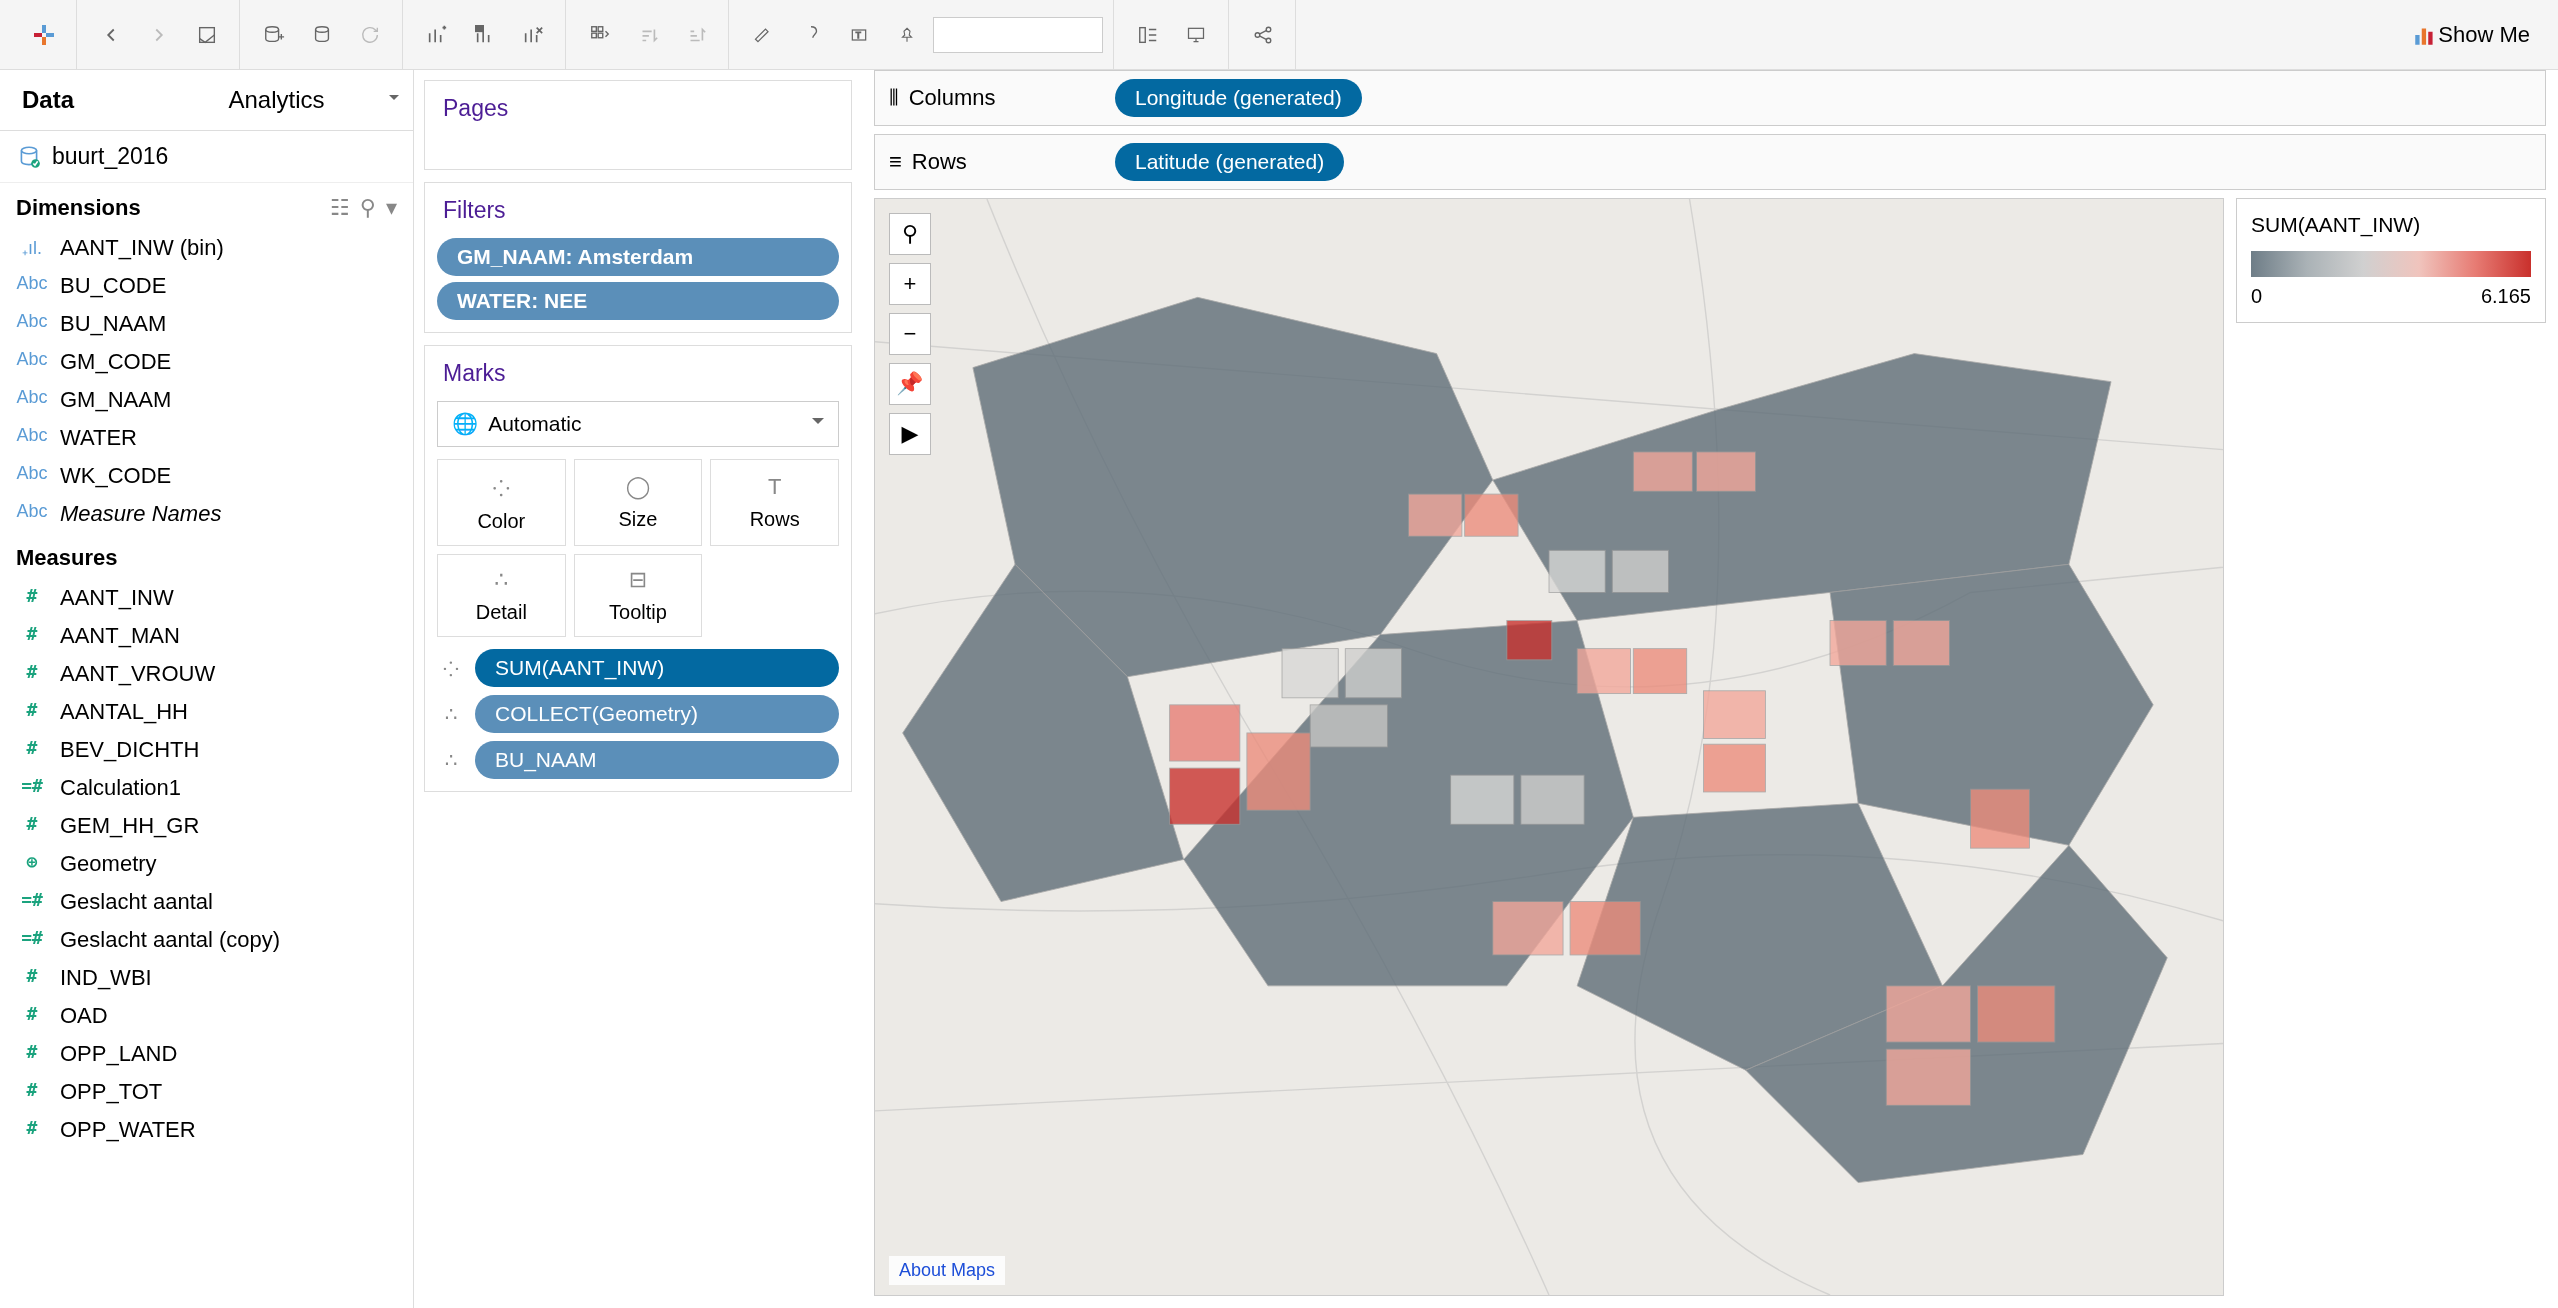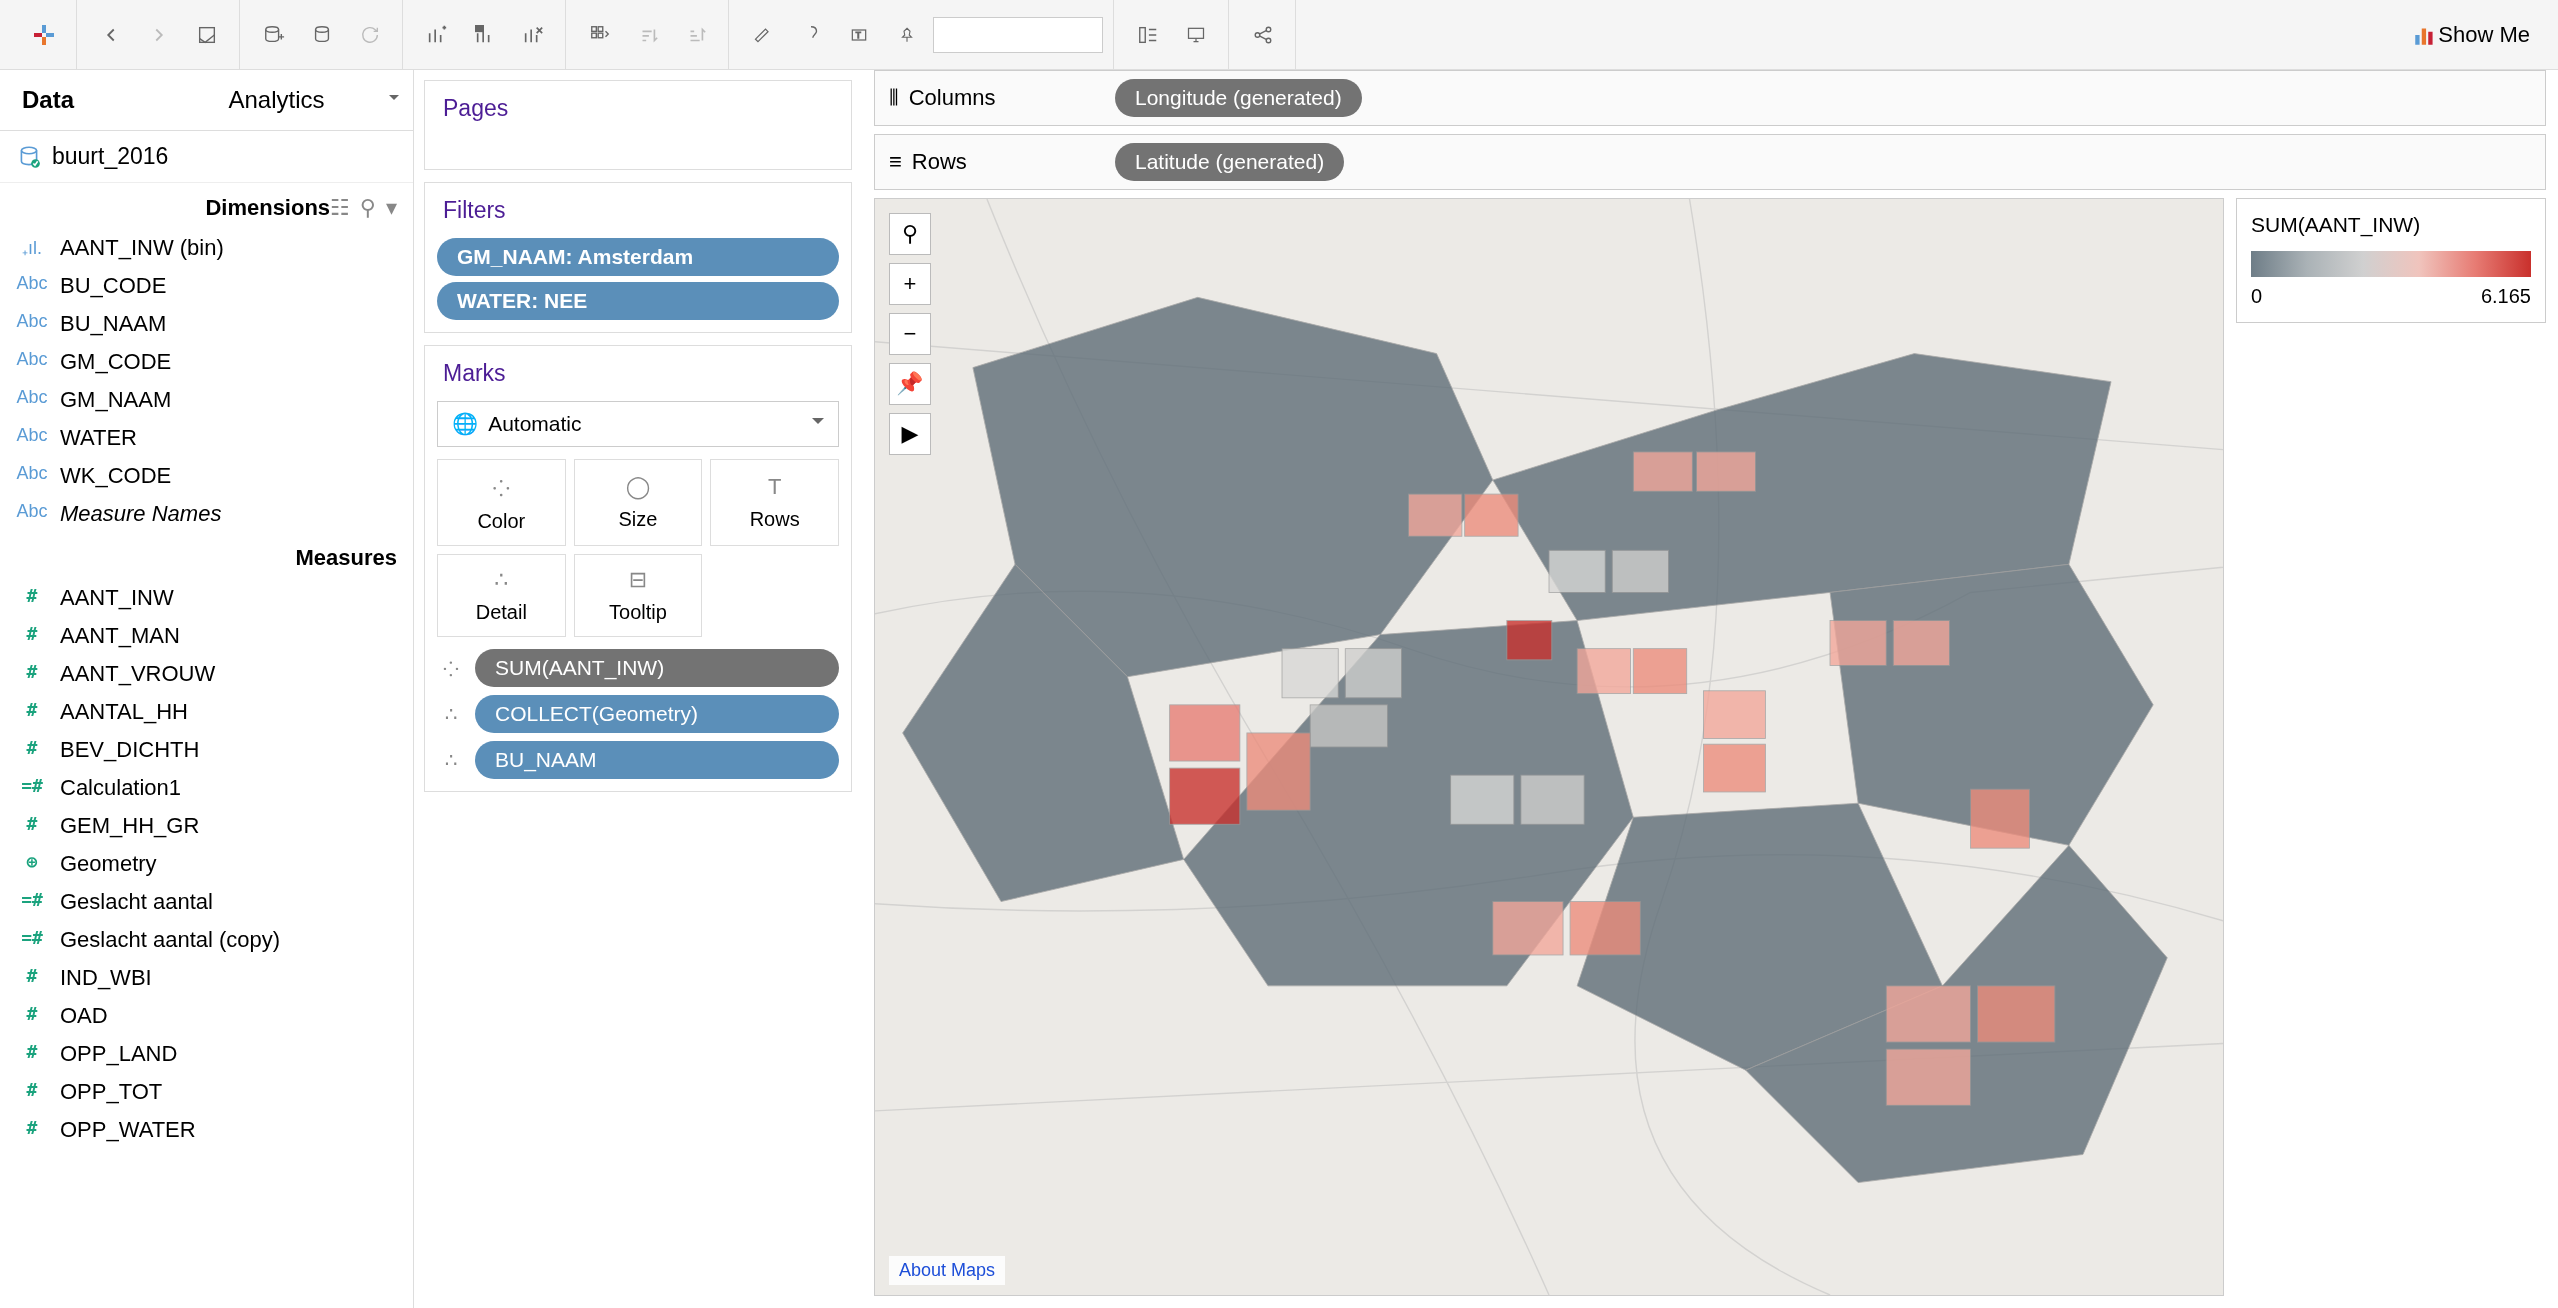--- a/index.html
+++ b/index.html
@@ -12,33 +12,33 @@
 .showme{margin-left:auto;display:flex;align-items:center;font-size:22px;cursor:pointer;padding:0 16px;}
 .main{display:flex;height:calc(100% - 70px);}
 .datapane{width:414px;border-right:1px solid #ddd;display:flex;flex-direction:column;}
 .midpane{width:448px;padding:10px 10px;display:flex;flex-direction:column;gap:12px;}
 .vizpane{flex:1;display:flex;flex-direction:column;}
 .tabs{display:flex;border-bottom:1px solid #ddd;}
 .tab{flex:1;padding:16px 22px;font-size:24px;cursor:pointer;position:relative;}
 .tab.active{font-weight:bold;}
 .tab.dd::after{content:"";position:absolute;right:14px;top:50%;transform:translateY(-50%);border:5px solid transparent;border-top-color:#666;}
 .ds-row{display:flex;align-items:center;gap:10px;padding:12px 16px;font-size:23px;border-bottom:1px solid #eee;}
-.section-hdr{display:flex;align-items:center;justify-content:flex-end;padding:12px 16px 8px;font-size:22px;font-weight:bold;}
+.section-hdr{display:flex;align-items:center;justify-content:space-between;padding:12px 16px 8px;font-size:22px;font-weight:bold;}
 .section-hdr .tools{display:flex;gap:10px;color:#888;font-weight:normal;}
 .field-list{display:flex;flex-direction:column;gap:0;}
 .field-row{display:flex;align-items:flex-start;gap:12px;padding:6px 16px;font-size:22px;cursor:pointer;}
 .field-icon{width:32px;font-size:18px;color:#5a9bd5;text-align:center;}
 .field-icon.meas{color:#1ba37e;}
 .field-name.italic{font-style:italic;}
 .card{border:1px solid #ddd;background:#fff;}
 .card-title{padding:14px 18px;font-size:23px;color:#4c1d95;}
 .pill-row{display:flex;flex-direction:column;gap:6px;padding:0 12px 12px;font-weight:bold;}
 .pill{border-radius:24px;padding:7px 20px;font-size:21px;color:#fff;cursor:pointer;}
 .pill.blue{background:#5b8fb9;}
-.pill.green{background:#737373;}
+.pill.green{background:#0369a1;}
 .dropdown{width:100%;border:1px solid #ccc;padding:10px 14px;display:flex;align-items:center;gap:10px;font-size:21px;margin:0 12px 12px;width:calc(100% - 24px);cursor:pointer;position:relative;}
 .dropdown::after{content:"";position:absolute;right:14px;top:50%;transform:translateY(-50%);border:6px solid transparent;border-top-color:#666;}
 .marks-grid{display:grid;grid-template-columns:repeat(3,1fr);gap:8px;padding:0 12px 12px;}
 .mark-cell{border:1px solid #ddd;display:flex;flex-direction:column;align-items:center;justify-content:center;gap:8px;padding:12px 0;font-size:20px;cursor:pointer;}
 .mark-cell .icon{font-size:22px;color:#888;}
 .mark-pills{display:flex;flex-direction:column;gap:8px;padding:0 12px 12px;}
 .mark-pill-row{display:flex;align-items:center;gap:10px;}
 .mark-pill-row .lead-icon{width:28px;font-size:20px;color:#888;text-align:center;}
 .shelves{padding:0 12px;}
 .shelf{display:flex;align-items:center;gap:16px;border:1px solid #ccc;background:#fafafa;padding:8px 14px;margin-bottom:8px;}

